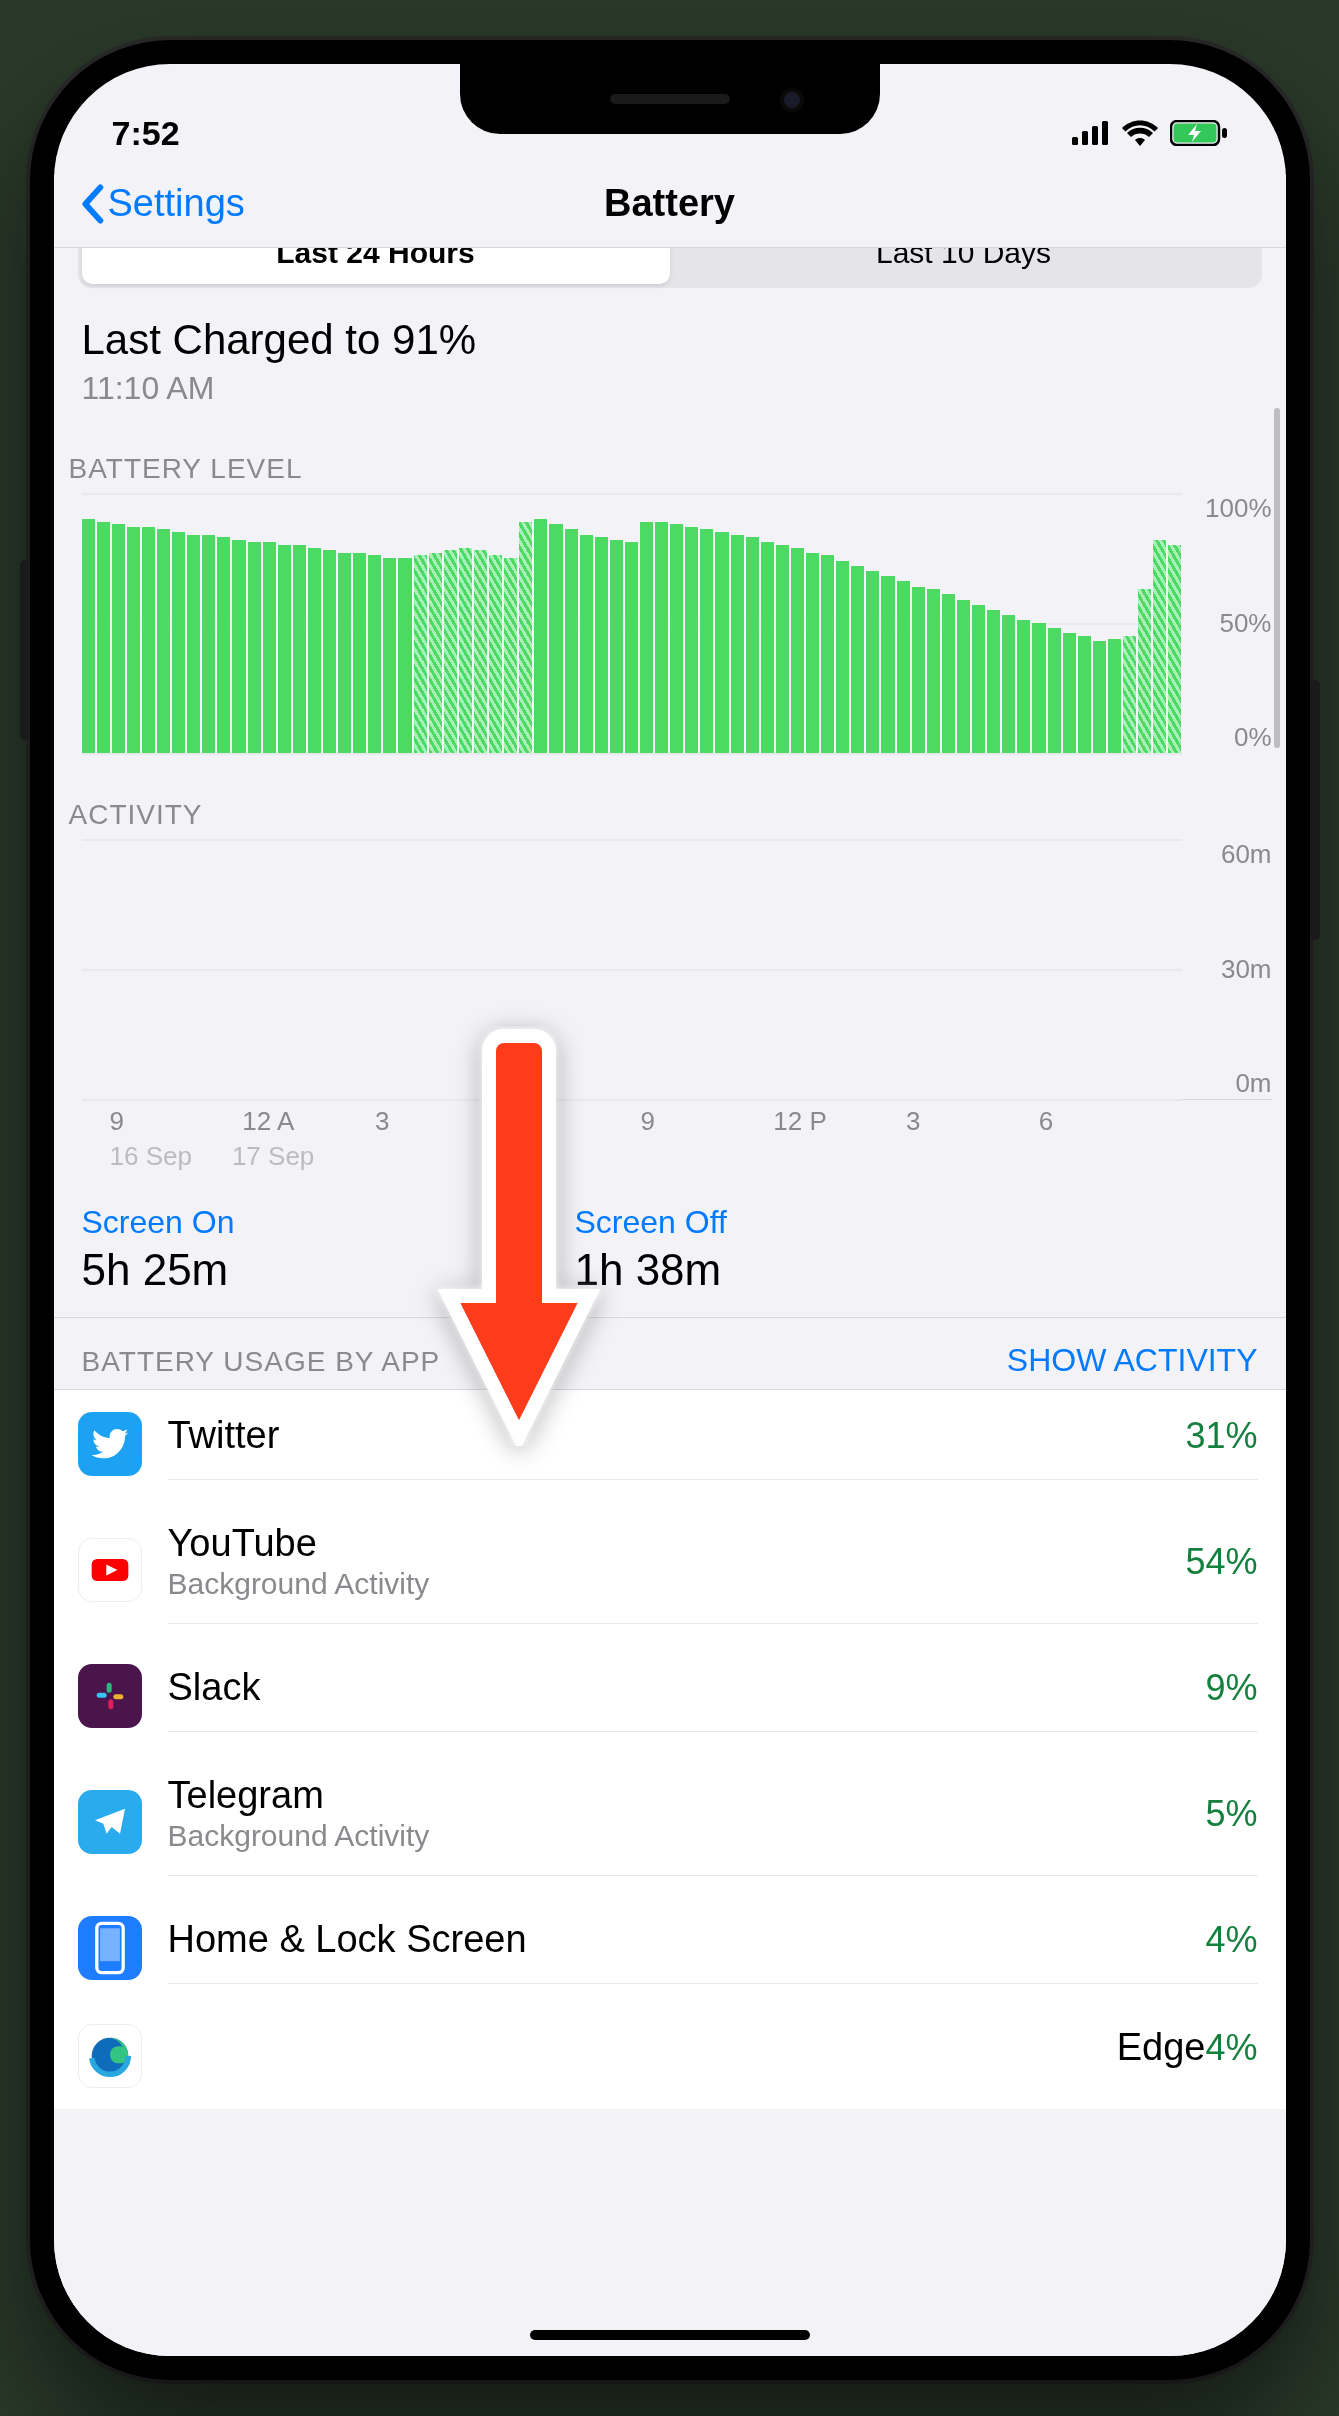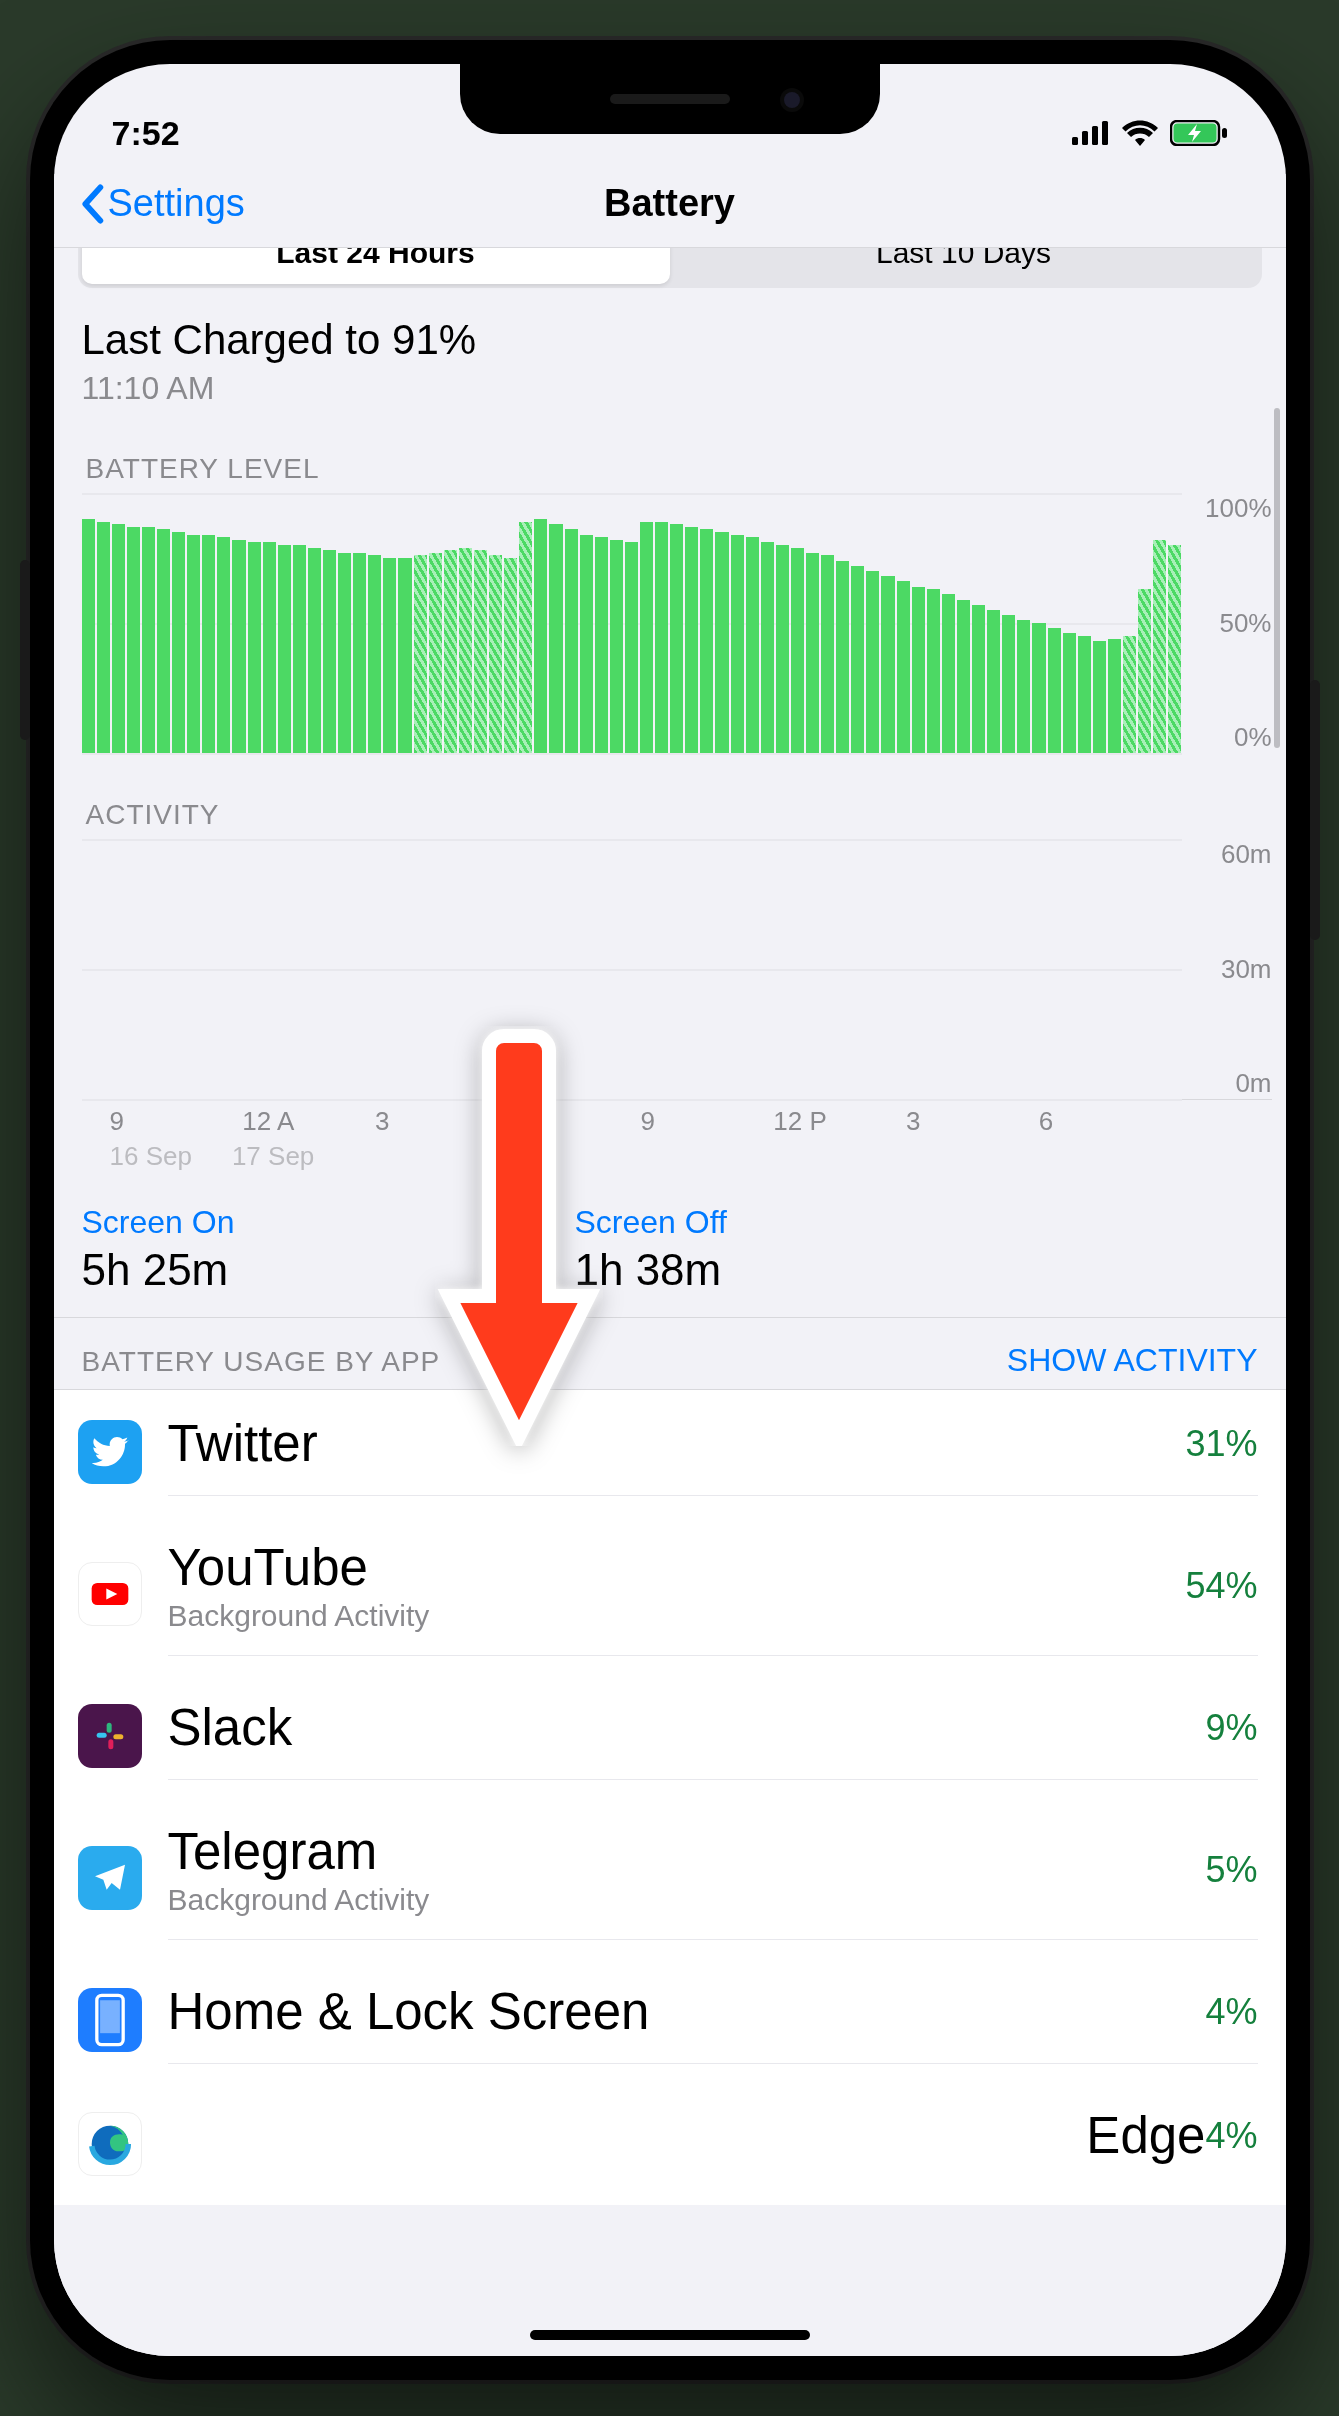--- a/index.html
+++ b/index.html
@@ -70,21 +70,21 @@
 
 .content { flex:1; overflow:hidden; position:relative; background:#f2f2f7;}
 .inner { position:absolute; top:-30px; left:0; right:0; }
 
 
 .lastcharged { padding: 28px 28px 0; }
 .lastcharged h2 { font-size:42px; font-weight:400; color:#000; }
 .lastcharged .sub { font-size:32px; color:#8a8a8e; margin-top:6px;}
 
 
-.sectlabel { font-size:28px; color:#8a8a8e; letter-spacing:1px; padding:0 32px; margin-top:46px;}
+.sectlabel { font-size:28px; color:#8a8a8e; letter-spacing:1px; padding:0 15px; margin-top:46px;}
 
 .chartwrap { display:flex; padding:8px 14px 0 28px; }
 .chart { flex:1; position:relative; height:260px; }
 .yaxis { width:90px; display:flex; flex-direction:column; justify-content:space-between; font-size:26px; color:#8a8a8e; text-align:right; }
 .yaxis.battery { height:260px; }
 .yaxis.activity { height:260px; }
 
 .bars-battery, .bars-activity {
   display:flex; align-items:flex-end; gap:2px; height:100%; width:100%; position:relative;
 }
@@ -110,21 +110,21 @@
 .listheader { display:flex; justify-content:space-between; align-items:baseline; padding: 24px 28px 10px; border-top:1px solid #d8d8dc; border-bottom:1px solid #d8d8dc; background:#f2f2f7;}
 .listheader .l { font-size:28px; color:#8a8a8e; letter-spacing:1px;}
 .listheader .r { font-size:32px; color:#007aff; }
 
 .applist { background:#fff; }
 .row { display:flex; align-items:center; padding: 18px 28px 18px 24px; }
 .row .icon { width:64px; height:64px; border-radius:14px; flex-shrink:0; display:flex; align-items:center; justify-content:center;}
 .row .meta { flex:1; border-bottom:1px solid #e8e8ed; padding:6px 0 22px; margin-left:26px; display:flex; align-items:center;}
 .row:last-child .meta{ border-bottom:none;text-align:right;}
 .row .names { flex:1; }
-.row .name { font-size:51px; color:#000;}
+.row .name { font-size:38px; color:#000;}
 .row .sub { font-size:30px; color:#8a8a8e; margin-top:2px;}
 .row .pct { font-size:36px; color:#15803d;}
 
 
 .arrow-overlay {
   position:absolute; top:808px; left:380px; width:170px; height:420px;
   z-index:5; filter: drop-shadow(0 4px 12px rgba(0,0,0,.3));
 }
 
 

